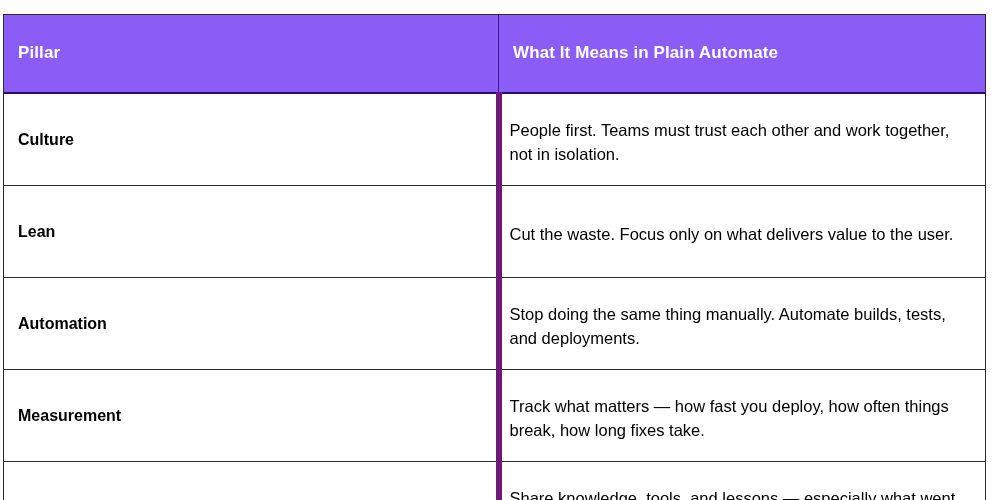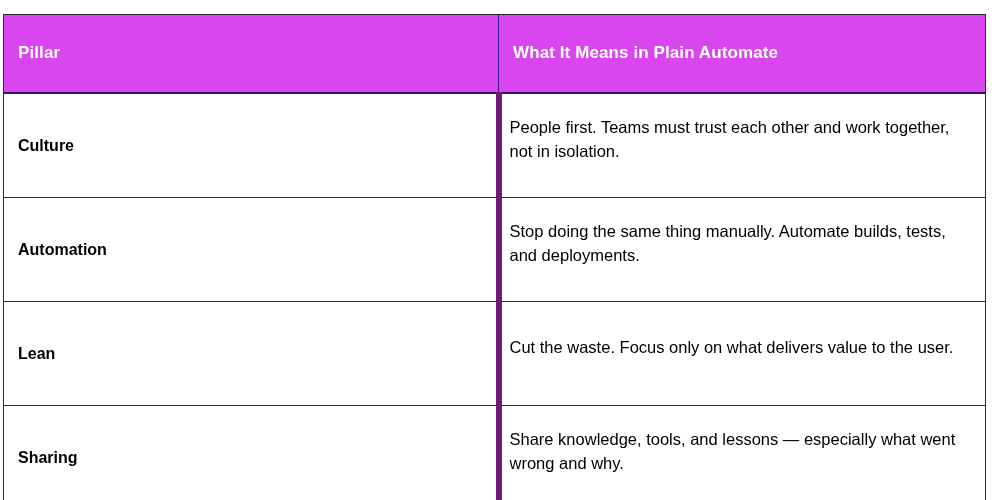--- a/index.html
+++ b/index.html
@@ -27,21 +27,21 @@
     table-layout: fixed;
     width: 982px;
     background: #ffffff;
   }
 
   table.pillar-table col.col-pillar { width: 495px; }
   table.pillar-table col.col-meaning { width: 487px; }
 
   
   thead tr.header-row th {
-    background: #d946ef;
+    background: #8b5cf6;
     color: #ffffff;
     font-size: 17px;
     font-weight: bold;
     text-align: left;
     vertical-align: middle;
     height: 77px;
     padding: 0 14px;
     border: 1px solid #2b2b2b;
     border-bottom: 2px solid #2d1060;
     letter-spacing: 0.1px;
@@ -65,21 +65,21 @@
   tbody tr.data-row td.cell-pillar {
     font-size: 16px;
     font-weight: bold;
     padding: 6px 14px;
     line-height: 1.35;
     border-right: 6px solid #701a75;
   }
   tbody tr.data-row td.cell-meaning {
     font-size: 16.5px;
     font-weight: normal;
-    padding: 6px 16px 18px 8px;
+    padding: 6px 16px 0 8px;
     line-height: 1.45;
     border-left: 0;
   }
   tbody tr.data-row:last-child td {
     border-bottom: 3px solid #787878;
   }
 </style>
 </head>
 <body>
 
@@ -94,26 +94,30 @@
         <th class="th-pillar">Pillar</th>
         <th class="th-meaning">What It Means in Plain Automate</th>
       </tr>
     </thead>
     <tbody>
       <tr class="data-row">
         <td class="cell-pillar">Culture</td>
         <td class="cell-meaning">People first. Teams must trust each other and work together, not in isolation.</td>
       </tr>
       <tr class="data-row">
+        <td class="cell-pillar">Lean</td>
+        <td class="cell-meaning">Cut the waste. Focus only on what delivers value to the user.</td>
+      </tr>
+      <tr class="data-row">
         <td class="cell-pillar">Automation</td>
         <td class="cell-meaning">Stop doing the same thing manually. Automate builds, tests, and deployments.</td>
       </tr>
       <tr class="data-row">
-        <td class="cell-pillar">Lean</td>
-        <td class="cell-meaning">Cut the waste. Focus only on what delivers value to the user.</td>
+        <td class="cell-pillar">Measurement</td>
+        <td class="cell-meaning">Track what matters — how fast you deploy, how often things break, how long fixes take.</td>
       </tr>
       <tr class="data-row">
         <td class="cell-pillar">Sharing</td>
         <td class="cell-meaning">Share knowledge, tools, and lessons — especially what went wrong and why.</td>
       </tr>
     </tbody>
   </table>
 </div>
 
 </body></html>

